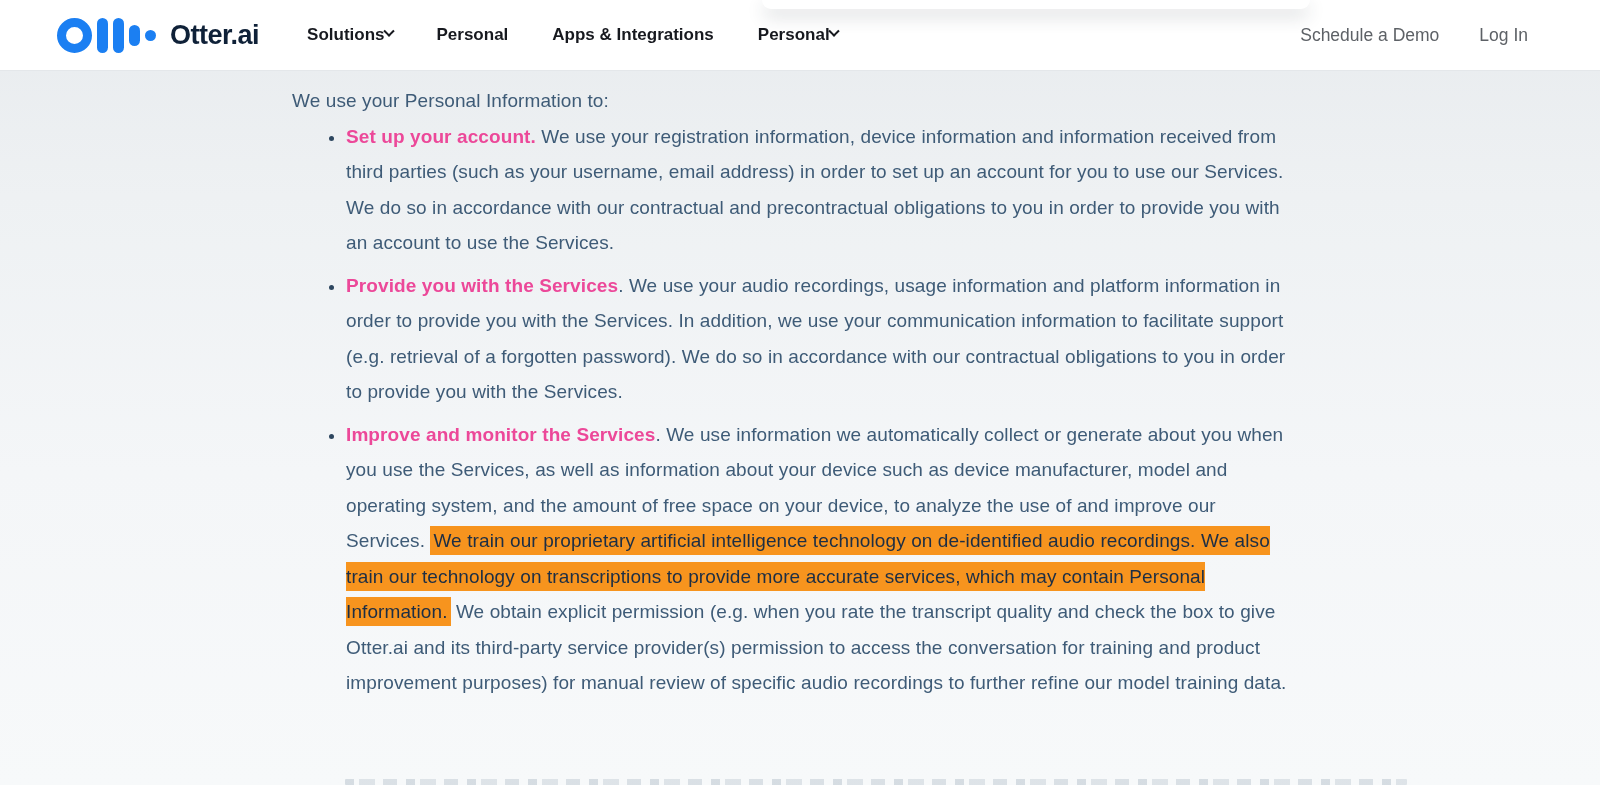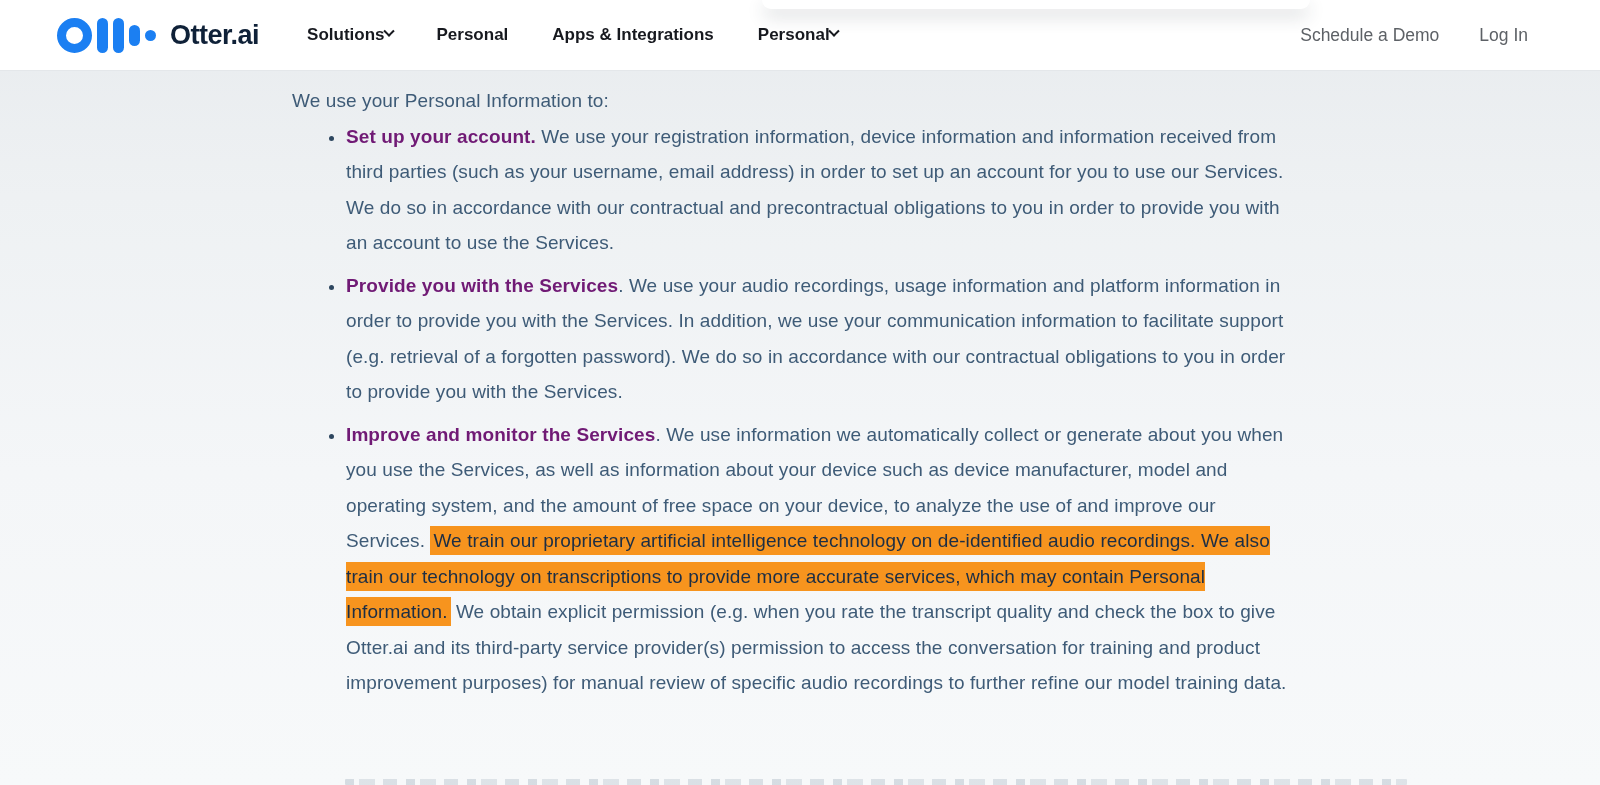--- a/index.html
+++ b/index.html
@@ -86,21 +86,21 @@
     list-style:disc;
     padding-left:53px;
     width:1000px;
   }
   .policy-list li {
     padding-left:1px;
     margin-bottom:7px;
     max-width:945px;
   }
   .policy-list li::marker { color:#2d465f; font-size:15px; }
-  .lead { font-weight:700; color:#701a75; }
+  .lead { font-weight:700; color:#ec4899; }
   mark {
     background:#f7941e;
     color:#1c2e45;
     padding:4px 3px;
   }
 
   
   .clipped-next-line {
     position:absolute;
     left:345px; top:779px;

